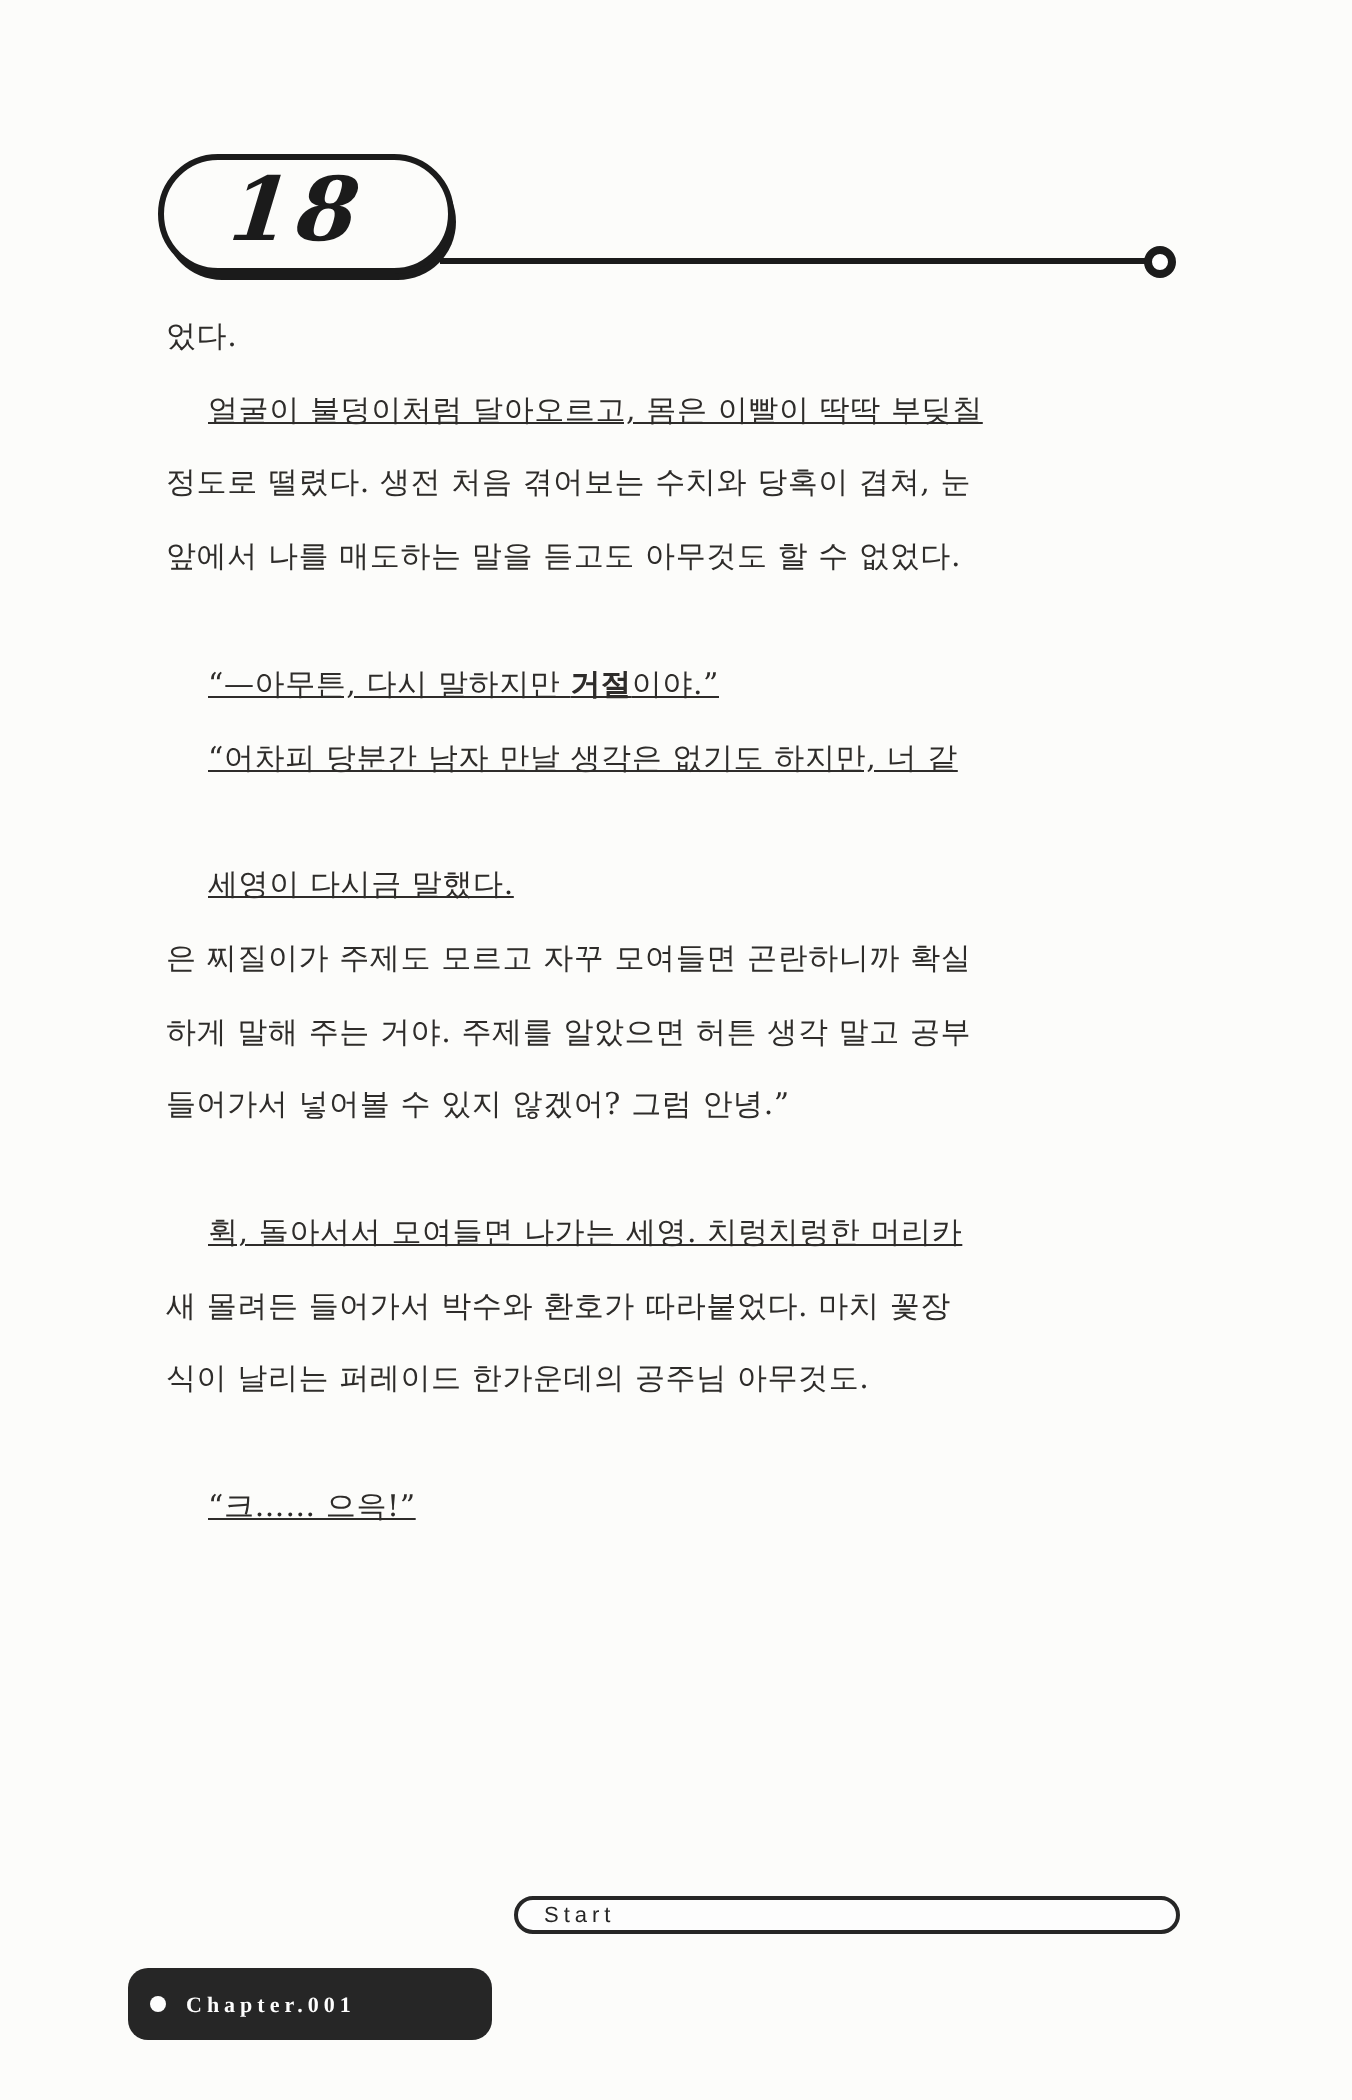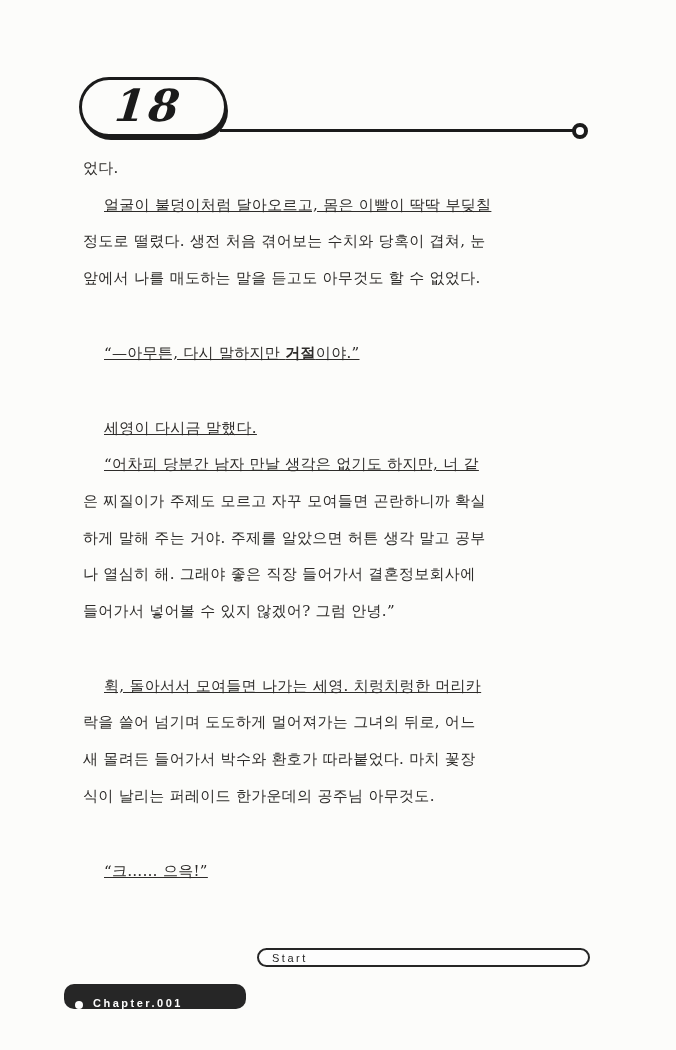--- a/index.html
+++ b/index.html
@@ -49,31 +49,31 @@
   }
 
   
   .text {
     position:absolute; left:83px; top:150px; width:511px;
     font-size:15px; line-height:36.7px;
     letter-spacing:0.3px;
   }
   .line { white-space:nowrap; }
   .indent { padding-left:21px;text-decoration:underline; }
-  .gap  { margin-top:38px; }
+  .gap  { margin-top:27px; }
   .line b { font-weight:bold; }
 
   
   .footer-chapter {
     position:absolute; left:64px; top:984px;
-    width:182px; height:25px;
+    width:182px; height:36px;
     background:#262626;
     border-radius:10px;
-    display:flex; align-items:flex-end;
-    font-family:Liberation Sans, sans-serif;
+    display:flex; align-items:center;
+    font-family:Liberation Serif, serif;
   }
   .footer-chapter .dot {
     width:8px; height:8px; border-radius:50%;
     background:#fdfdfd; margin-left:11px; flex:0 0 auto;
   }
   .footer-chapter .lbl {
     color:#fdfdfd; font-size:11px; font-weight:bold;
     letter-spacing:2.5px; margin-left:10px; padding-top:1px;
   }
   .footer-start {
@@ -104,30 +104,28 @@
   <div class="text">
 
     <div class="line">었다.</div>
 
     <div class="line indent">얼굴이 불덩이처럼 달아오르고, 몸은 이빨이 딱딱 부딪칠</div>
     <div class="line">정도로 떨렸다. 생전 처음 겪어보는 수치와 당혹이 겹쳐, 눈</div>
     <div class="line">앞에서 나를 매도하는 말을 듣고도 아무것도 할 수 없었다.</div>
 
     <div class="line indent gap"><span>“—아무튼, 다시 말하지만 </span><b>거절</b><span>이야.”</span></div>
 
+    <div class="line indent">“어차피 당분간 남자 만날 생각은 없기도 하지만, 너 같</div>
+
     <div class="line indent gap">세영이 다시금 말했다.</div>
-
-    <div class="line indent">“어차피 당분간 남자 만날 생각은 없기도 하지만, 너 같</div>
     <div class="line">은 찌질이가 주제도 모르고 자꾸 모여들면 곤란하니까 확실</div>
     <div class="line">하게 말해 주는 거야. 주제를 알았으면 허튼 생각 말고 공부</div>
-    <div class="line">나 열심히 해. 그래야 좋은 직장 들어가서 결혼정보회사에</div>
     <div class="line">들어가서 넣어볼 수 있지 않겠어? 그럼 안녕.”</div>
 
     <div class="line indent gap">휙, 돌아서서 모여들면 나가는 세영. 치렁치렁한 머리카</div>
-    <div class="line">락을 쓸어 넘기며 도도하게 멀어져가는 그녀의 뒤로, 어느</div>
     <div class="line">새 몰려든 들어가서 박수와 환호가 따라붙었다. 마치 꽃장</div>
     <div class="line">식이 날리는 퍼레이드 한가운데의 공주님 아무것도.</div>
 
     <div class="line indent gap">“크…… 으윽!”</div>
   </div>
 
   <div class="footer-chapter">
     <span class="dot"></span>
     <span class="lbl">Chapter.001</span>
   </div>

